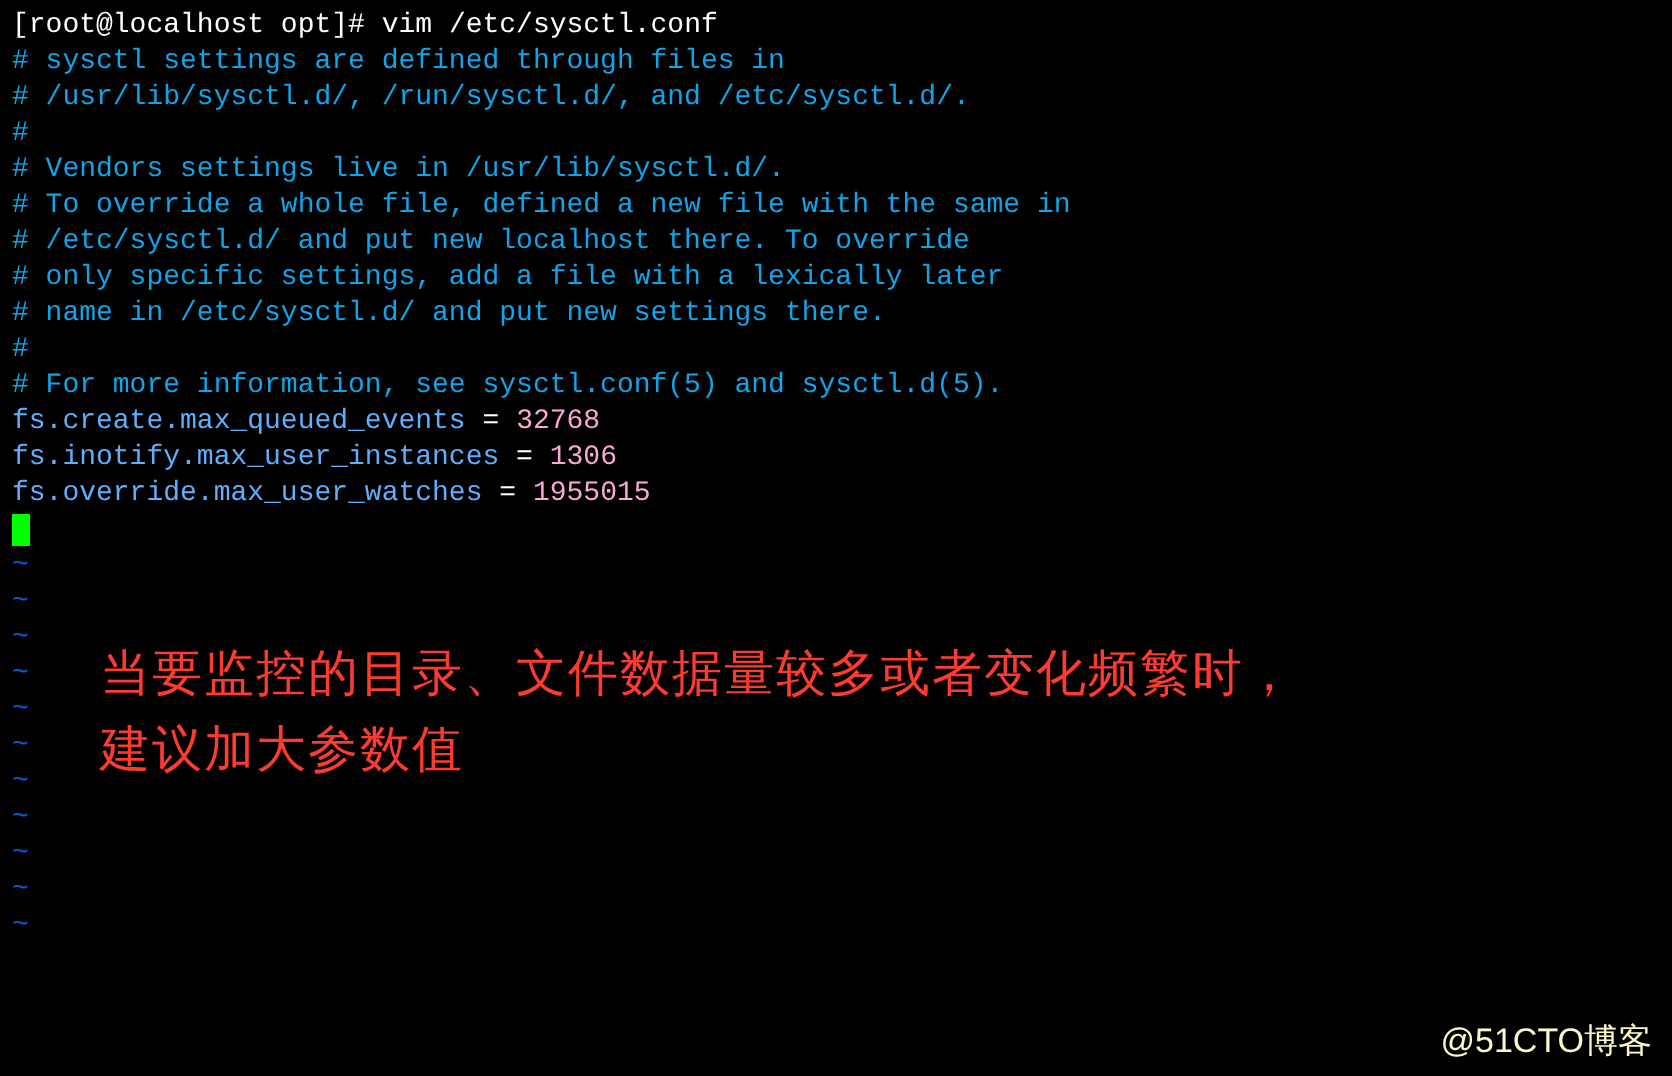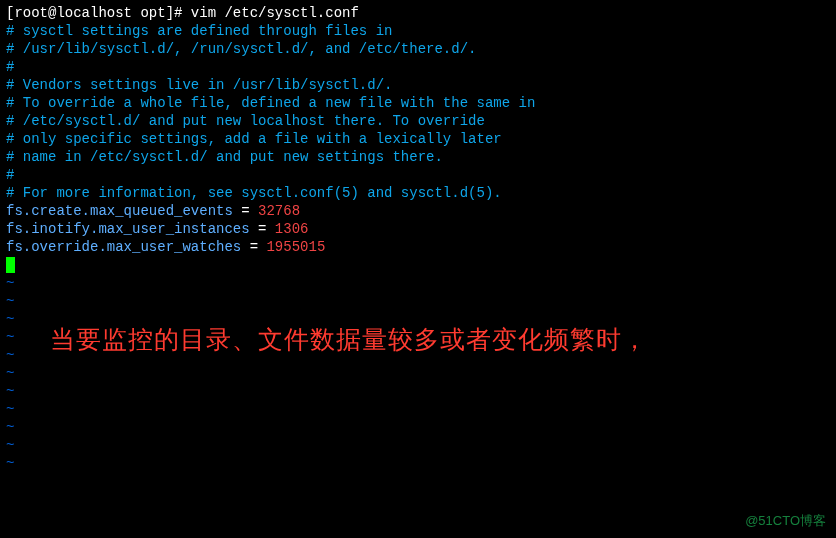--- a/index.html
+++ b/index.html
@@ -28,63 +28,63 @@
     .comment {
       color: #0ea5e9;
     }
     .key {
       color: #5fafff;
     }
     .eq {
       color: #fff;
     }
     .value {
-      color: #ef4444;
+      color: #f9a8d4;
     }
     .cursor {
       background: #00ff00;
       color: #00ff00;
       display: inline-block;
       width: 9px;
       height: 16px;
       vertical-align: text-bottom;
     }
     .tilde {
       color: #005fd7;
     }
     .annotation {
       position: absolute;
       left: 50px;
       top: 320px;
       color: #ff3b30;
-      font-family: Liberation Sans, sans-serif;
+      font-family: Liberation Mono, monospace;
       font-size: 25px;
       line-height: 38px;
       font-weight: 500;
       letter-spacing: 1px;
     }
     .watermark {
       position: absolute;
       right: 10px;
       bottom: 8px;
-      color: #15803d;
+      color: #fef9c3;
       font-family: "Microsoft YaHei", sans-serif;
-      font-size: 13px;
+      font-size: 17px;
     }
     .tilde-row {
       line-height: 18px;
     }
   </style>
 </head>
 <body>
 
 <div class="line"><span class="prompt-user">[root@localhost opt]# </span><span>vim /etc/sysctl.conf</span></div>
 <div class="line"></div>
 <div class="line comment"># sysctl settings are defined through files in</div>
-<div class="line comment"># /usr/lib/sysctl.d/, /run/sysctl.d/, and /etc/there.d/.</div>
+<div class="line comment"># /usr/lib/sysctl.d/, /run/sysctl.d/, and /etc/sysctl.d/.</div>
 <div class="line comment">#</div>
 <div class="line comment"># Vendors settings live in /usr/lib/sysctl.d/.</div>
 <div class="line comment"># To override a whole file, defined a new file with the same in</div>
 <div class="line comment"># /etc/sysctl.d/ and put new localhost there. To override</div>
 <div class="line comment"># only specific settings, add a file with a lexically later</div>
 <div class="line comment"># name in /etc/sysctl.d/ and put new settings there.</div>
 <div class="line comment">#</div>
 <div class="line comment"># For more information, see sysctl.conf(5) and sysctl.d(5).</div>
 
 <div class="line"><span class="key">fs.create.max_queued_events</span><span class="eq"> = </span><span class="value">32768</span></div>
@@ -102,15 +102,16 @@
     <div class="line tilde tilde-row">~</div>
     <div class="line tilde tilde-row">~</div>
     <div class="line tilde tilde-row">~</div>
     <div class="line tilde tilde-row">~</div>
     <div class="line tilde tilde-row">~</div>
     <div class="line tilde tilde-row">~</div>
   </div>
 
 <div class="annotation">
   <div>当要监控的目录、文件数据量较多或者变化频繁时，</div>
+  <div>建议加大参数值</div>
 </div>
 
 <div class="watermark">@51CTO博客</div>
 
 </body></html>

